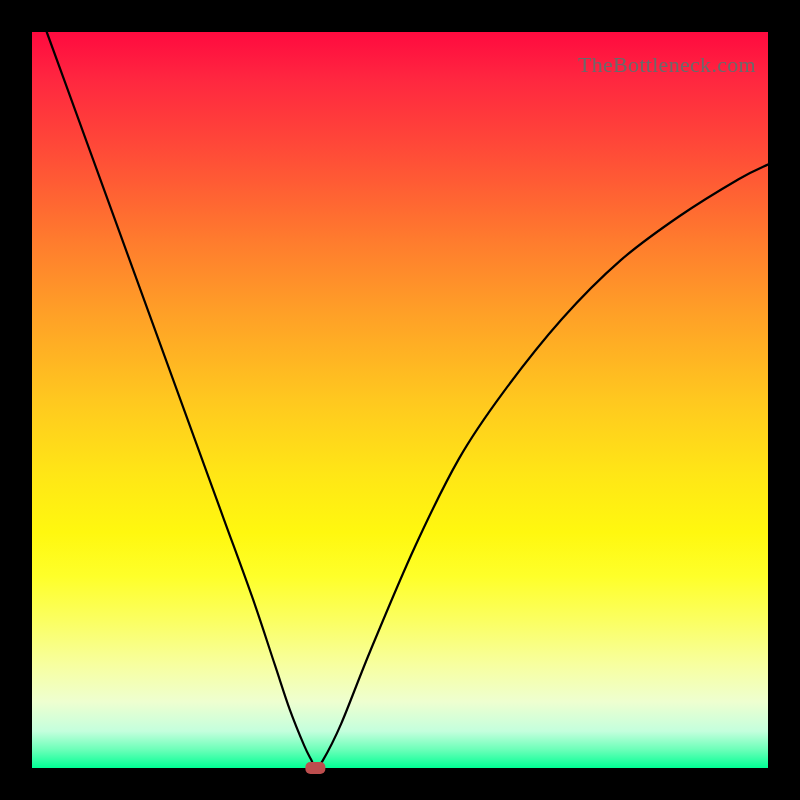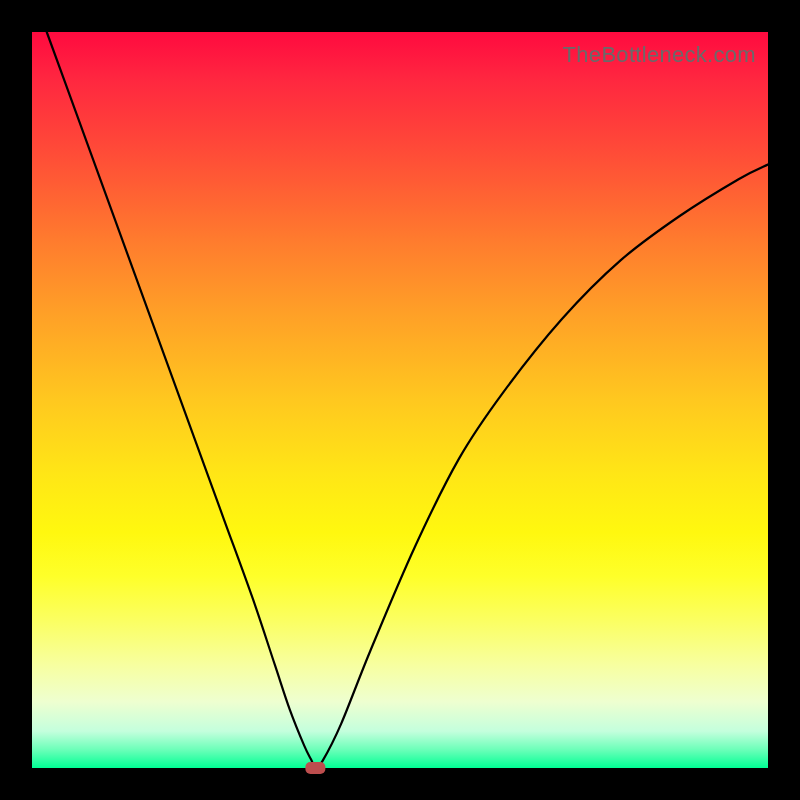--- a/index.html
+++ b/index.html
@@ -24,26 +24,27 @@
       #fbff62 80%,
       #f7ffa0 86%,
       #eeffd0 91%,
       #c4ffdd 95%,
       #6cffb9 97.5%,
       #00ff94 100%
     );
   }
   .watermark {
     position: absolute;
-    top: 10px;
+    top: 20px;
     right: 12px;
     color: #6a6a6a;
     font-size: 22px;
     letter-spacing: 0.3px;
     user-select: none;
+    font-family: Liberation Serif, serif;
   }
   svg.curve-layer {
     position: absolute;
     left: 0; top: 0;
     width: 100%; height: 100%;
     overflow: visible;
   }
   .curve { fill: none; stroke: #000; stroke-width: 2.2; stroke-linejoin: round; stroke-linecap: round; }
   .marker { fill: #bd4e4e; }
 </style>

